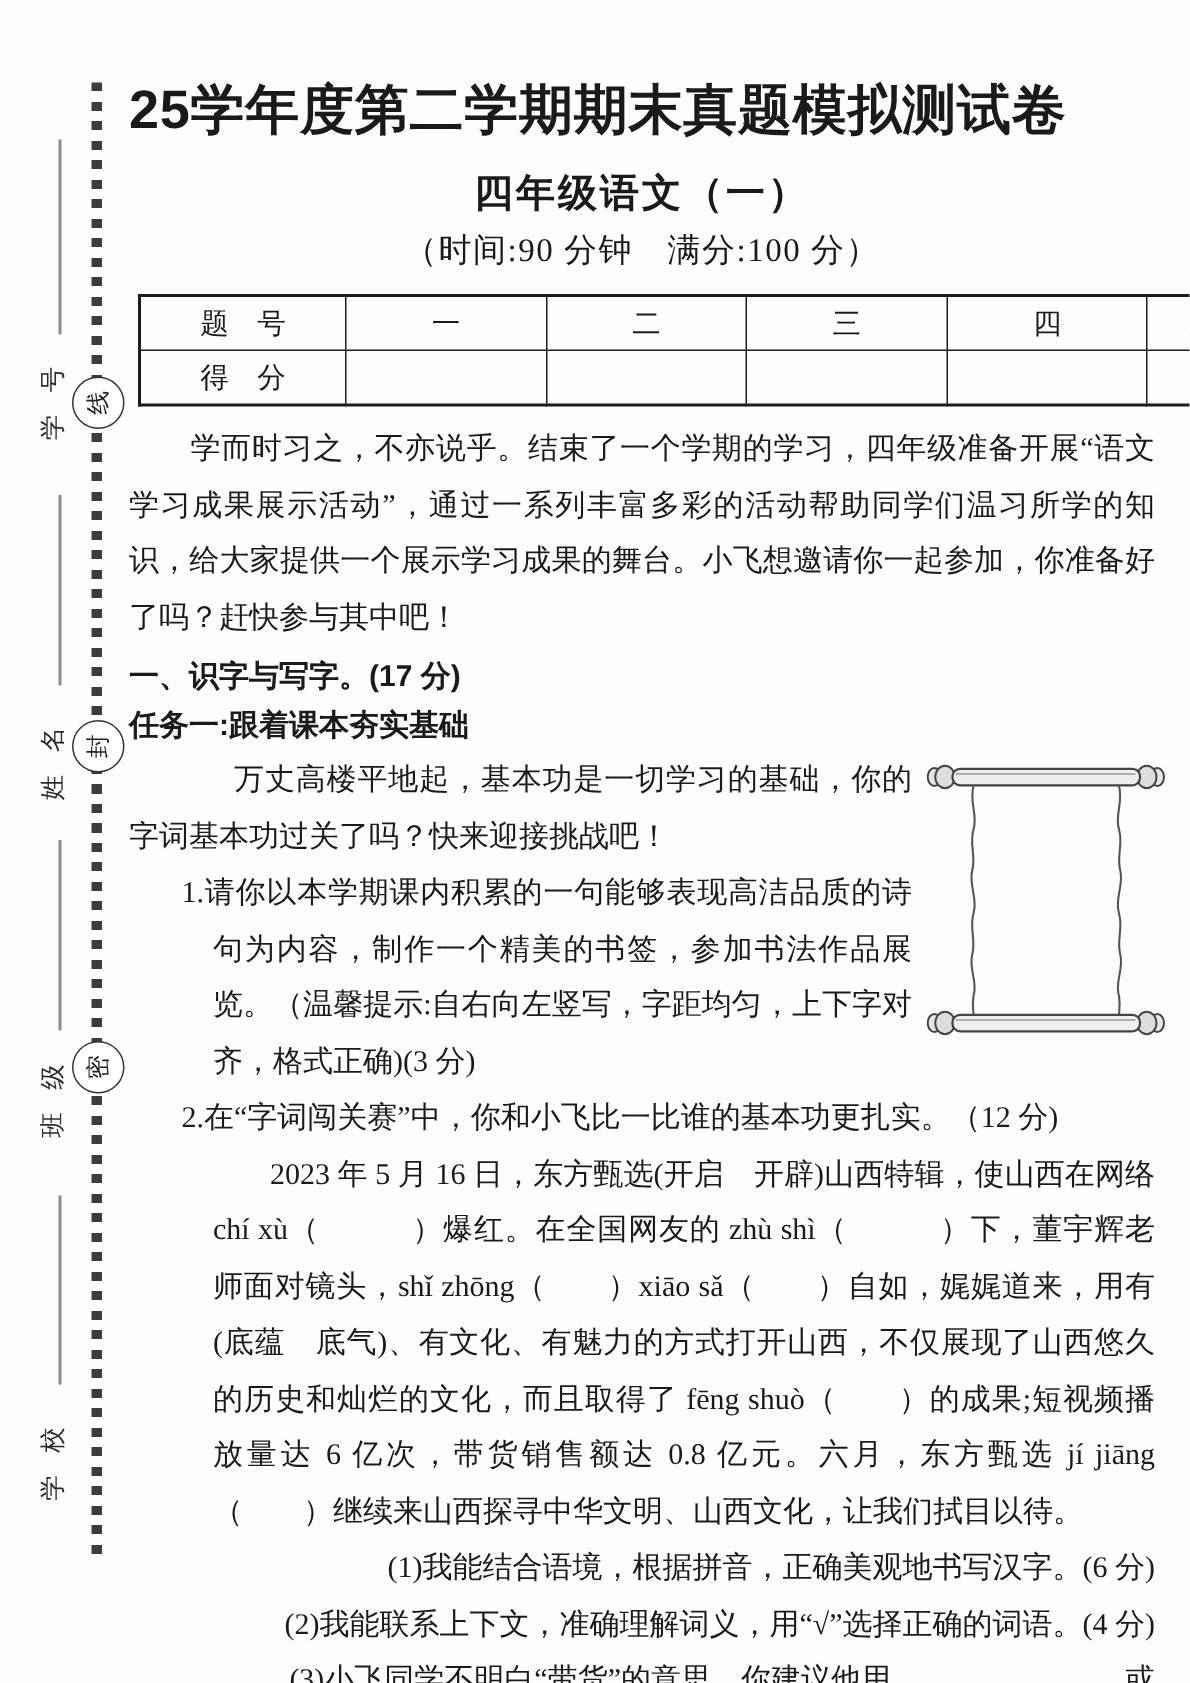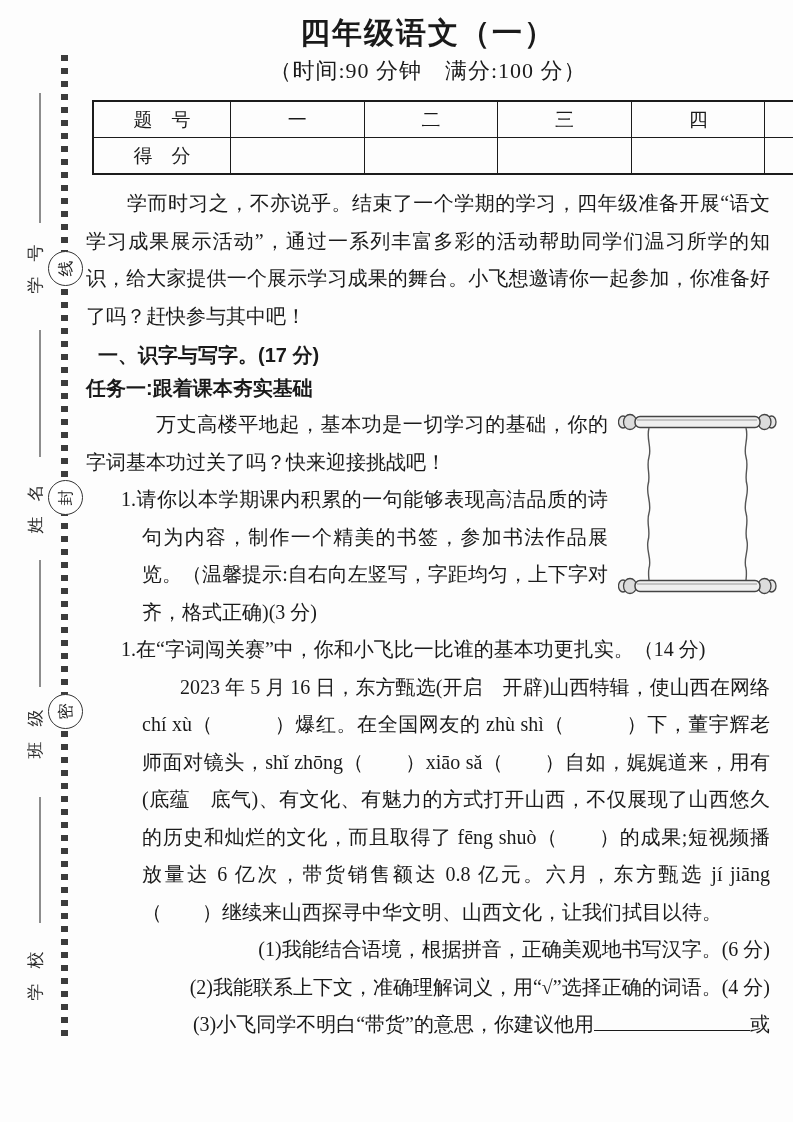--- a/index.html
+++ b/index.html
@@ -31,34 +31,34 @@
     z-index:2;
   }
   .sc1{top:251px;} .sc2{top:480px;} .sc3{top:694px;}
   .seal-circle span{transform:rotate(-90deg);font-size:16px;color:#222;}
   
   .content{position:absolute;left:86px;top:0;width:684px;}
   .title{
     font-family:"Liberation Sans","DejaVu Sans",sans-serif;font-weight:bold;
     font-size:36px;line-height:46px;margin:50px 0 0 0;letter-spacing:0.5px;white-space:nowrap;
   }
-  .subtitle{font-weight:bold;font-size:30px;line-height:42px;text-align:center;margin:12px 0 0 0;letter-spacing:2px;}
+  .subtitle{font-weight:bold;font-size:26px;line-height:42px;text-align:center;margin:12px 0 0 0;letter-spacing:2px;}
   .meta{font-size:22px;line-height:30px;text-align:center;margin:2px 0 0 0;letter-spacing:1px;}
   
   table.score{
     width:788px;margin:14px 0 0 6px;border-collapse:collapse;
     border:2px solid #1c1c1c;font-size:19px;
   }
   table.score td{border:1px solid #1c1c1c;height:35px;text-align:center;padding:0;}
   
   .t{font-size:20px;line-height:37.5px;text-align:justify;margin:0;}
   .intro{margin-top:10px;text-indent:2.05em;}
   .sec-heading{
     font-family:"Liberation Sans","DejaVu Sans",sans-serif;font-weight:bold;
-    font-size:20px;line-height:34px;margin:3px 0 0 12px;text-align:left;
+    font-size:20px;line-height:34px;margin:3px 0 0 0;text-align:left;
   }
   .task-heading{
     font-family:"Liberation Sans","DejaVu Sans",sans-serif;font-weight:bold;
     font-size:20px;line-height:32px;margin:0;text-align:left;
   }
   .flow{margin-top:2px;}
   .scrollfig{float:right;width:160px;height:192px;margin:2px -8px 0 10px;}
   .lead{text-indent:70px;}
   .hang{padding-left:56px;text-indent:-21px;}
   .q2{clear:both;}
@@ -89,20 +89,21 @@
   <div class="seal-circle sc2">
       <span>封</span>
     </div>
   <div class="seal-circle sc3">
       <span>密</span>
     </div>
 </aside>
 
 <main class="content">
 
+  <h1 class="title">25学年度第二学期期末真题模拟测试卷</h1>
   <h2 class="subtitle">四年级语文（一）</h2>
   <div class="meta">（时间:90 分钟　满分:100 分）</div>
 
   <table class="score">
     <colgroup>
       <col style="width:17.5%">
         <col style="width:17%">
         <col style="width:17%">
       <col style="width:17%">
         <col style="width:17%">
@@ -154,21 +155,21 @@
         <ellipse cx="146.5" cy="178" rx="6.5" ry="7.5" fill="#dcdcdc" stroke="#444" stroke-width="1.3"></ellipse>
         <rect x="17" y="172.5" width="125" height="11" rx="5" fill="#efefef" stroke="#444" stroke-width="1.5"></rect>
         <line x1="19" y1="176" x2="139" y2="176" stroke="#999" stroke-width="1"></line>
       </svg>
     </div>
 
     <p class="t lead">万丈高楼平地起，基本功是一切学习的基础，你的字词基本功过关了吗？快来迎接挑战吧！</p>
     <p class="t hang">1.请你以本学期课内积累的一句能够表现高洁品质的诗句为内容，制作一个精美的书签，参加书法作品展览。（温馨提示:自右向左竖写，字距均匀，上下字对齐，格式正确)(3 分)</p>
   </div>
 
-  <p class="t hang q2">1.在“字词闯关赛”中，你和小飞比一比谁的基本功更扎实。（14 分)</p>
+  <p class="t hang q2">2.在“字词闯关赛”中，你和小飞比一比谁的基本功更扎实。（12 分)</p>
   <p class="t passage">2023 年 5 月 16 日，东方甄选(开启　开辟)山西特辑，使山西在网络 chí xù（　　　）爆红。在全国网友的 zhù shì（　　　）下，董宇辉老师面对镜头，shǐ zhōng（　　）xiāo sǎ（　　）自如，娓娓道来，用有(底蕴　底气)、有文化、有魅力的方式打开山西，不仅展现了山西悠久的历史和灿烂的文化，而且取得了 fēng shuò（　　）的成果;短视频播放量达 6 亿次，带货销售额达 0.8 亿元。六月，东方甄选 jí jiāng（　　）继续来山西探寻中华文明、山西文化，让我们拭目以待。</p>
 
   <p class="t sub">(1)我能结合语境，根据拼音，正确美观地书写汉字。(6 分)</p>
   <p class="t sub">(2)我能联系上下文，准确理解词义，用“√”选择正确的词语。(4 分)</p>
 
   <p class="t sub">
     <span>(3)小飞同学不明白“带货”的意思，你建议他用</span><span class="blank bl-a"></span><span>或</span><br>
     
   </p>
 

